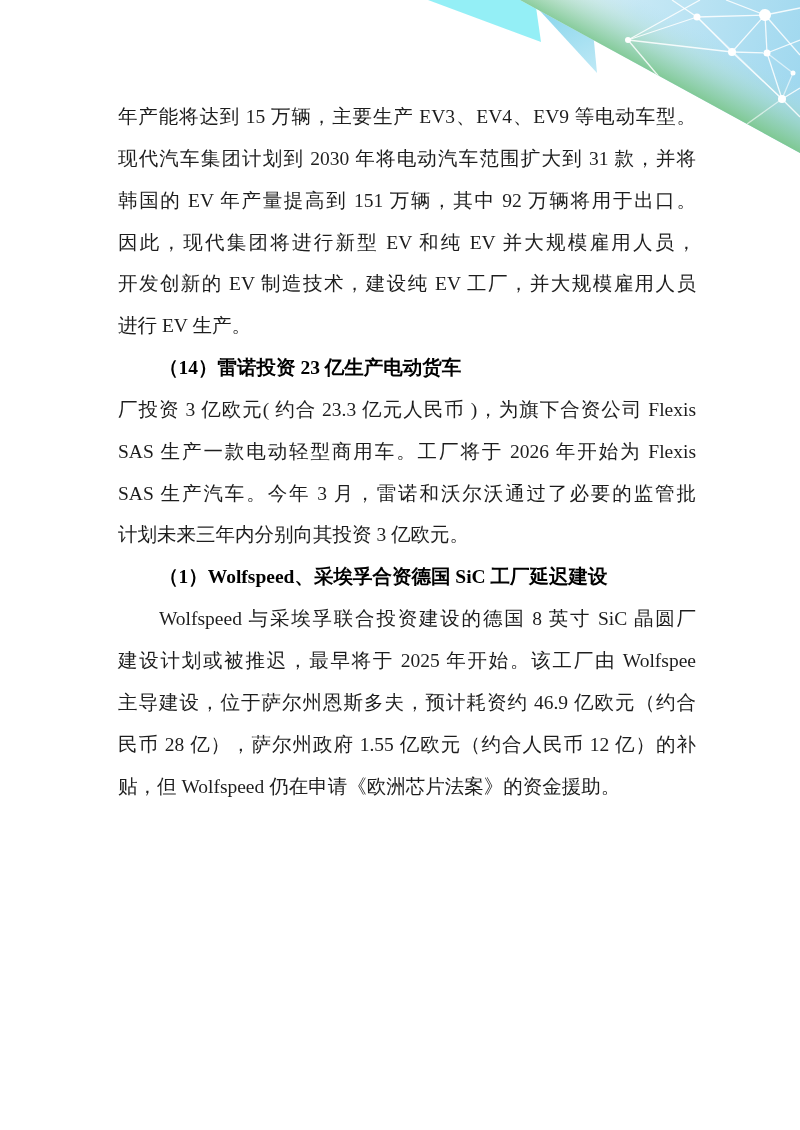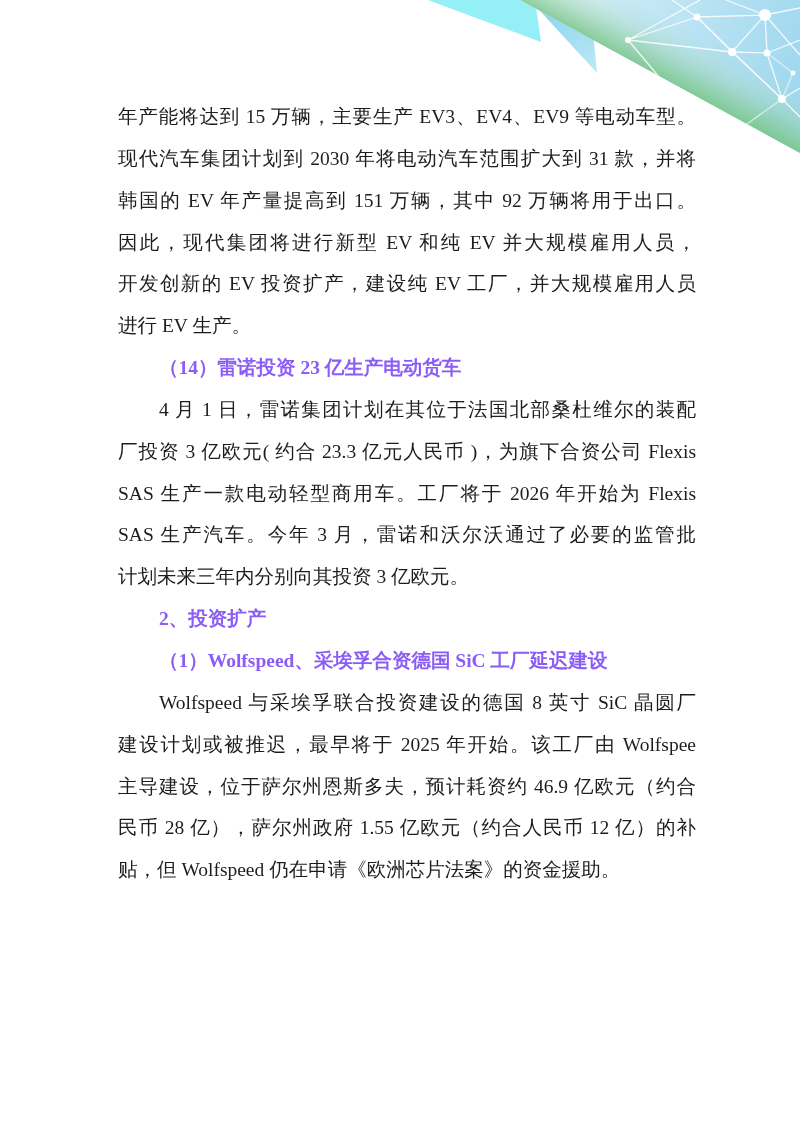--- a/index.html
+++ b/index.html
@@ -6,21 +6,21 @@
   .page{
     position:relative;width:800px;height:932px;background:#ffffff;overflow:hidden;
     font-family:"Liberation Serif","DejaVu Serif",serif;
   }
   .deco{position:absolute;left:0;top:0;width:800px;height:1130px;pointer-events:none;z-index:0;}
   .textblock{
     position:absolute;left:118px;top:96px;width:578px;z-index:2;
     font-size:19.5px;color:#1d1d1d;
   }
   .line{height:41.85px;line-height:41.85px;}
-  .line.bold{font-weight:700;color:#8b5cf6;}
+  .line.bold{font-weight:700;color:#000000;}
   .line.indent{text-indent:41px;}
   .line.fill{text-align:justify;text-align-last:justify;}
   .pagenum{
     position:absolute;left:118px;top:1042px;width:578px;text-align:center;z-index:2;
     font-size:15px;color:#3a3a3a;
   }
   .watermark{
     position:absolute;top:1076px;right:14px;z-index:2;
     display:flex;align-items:center;gap:9px;
     color:#a5a5a5;font-size:21px;letter-spacing:1.5px;
@@ -124,29 +124,27 @@
       </g>
       <polygon points="161,1063 290,1130 161,1130" fill="url(#lgBLB)"></polygon>
     </g>
   </svg>
 
   <div class="textblock">
       <div class="line fill">年产能将达到 15 万辆，主要生产 EV3、EV4、EV9 等电动车型。</div>
       <div class="line fill">现代汽车集团计划到 2030 年将电动汽车范围扩大到 31 款，并将</div>
       <div class="line fill">韩国的 EV 年产量提高到 151 万辆，其中 92 万辆将用于出口。</div>
       <div class="line fill">因此，现代集团将进行新型 EV 和纯 EV 并大规模雇用人员，</div>
-      <div class="line fill">开发创新的 EV 投资扩产，建设纯 EV 工厂，并大规模雇用人员</div>
+      <div class="line fill">开发创新的 EV 制造技术，建设纯 EV 工厂，并大规模雇用人员</div>
       <div class="line">进行 EV 生产。</div>
       <div class="line bold indent">（14）雷诺投资 23 亿生产电动货车</div>
-      <div class="line indent fill">4 月 1 日，雷诺集团计划在其位于法国北部桑杜维尔的装配</div>
       <div class="line fill">厂投资 3 亿欧元( 约合 23.3 亿元人民币 )，为旗下合资公司 Flexis</div>
       <div class="line fill">SAS 生产一款电动轻型商用车。工厂将于 2026 年开始为 Flexis</div>
       <div class="line fill">SAS 生产汽车。今年 3 月，雷诺和沃尔沃通过了必要的监管批</div>
       <div class="line">计划未来三年内分别向其投资 3 亿欧元。</div>
-      <div class="line bold indent">2、投资扩产</div>
       <div class="line bold indent">（1）Wolfspeed、采埃孚合资德国 SiC 工厂延迟建设</div>
       <div class="line indent fill">Wolfspeed 与采埃孚联合投资建设的德国 8 英寸 SiC 晶圆厂</div>
       <div class="line fill">建设计划或被推迟，最早将于 2025 年开始。该工厂由 Wolfspee</div>
       <div class="line fill">主导建设，位于萨尔州恩斯多夫，预计耗资约 46.9 亿欧元（约合</div>
       <div class="line fill">民币 28 亿），萨尔州政府 1.55 亿欧元（约合人民币 12 亿）的补</div>
       <div class="line">贴，但 Wolfspeed 仍在申请《欧洲芯片法案》的资金援助。</div>
     </div>
 
   <div class="pagenum">42</div>
 

